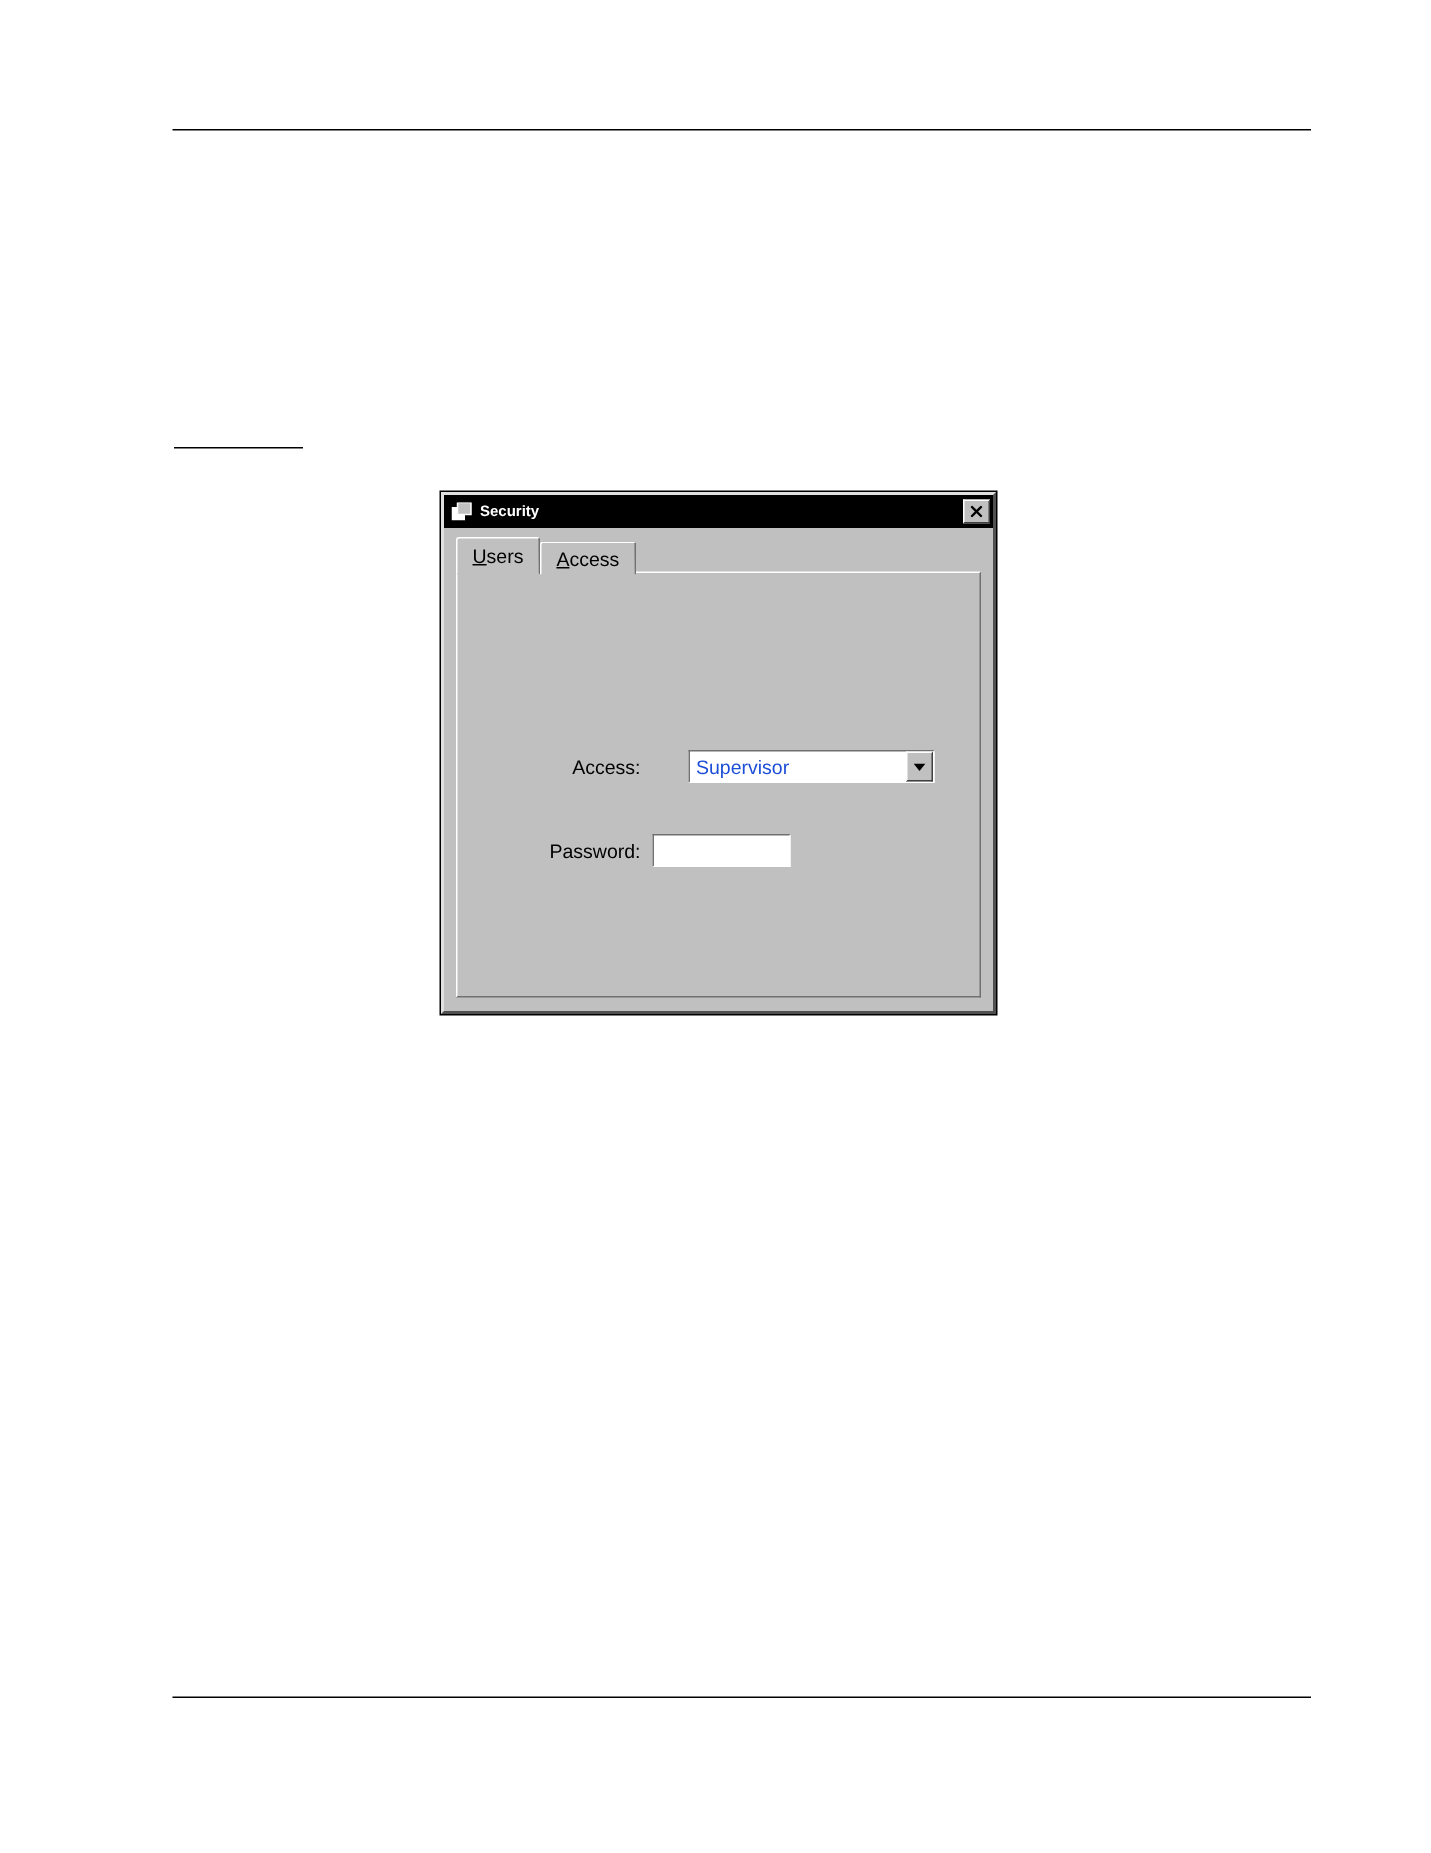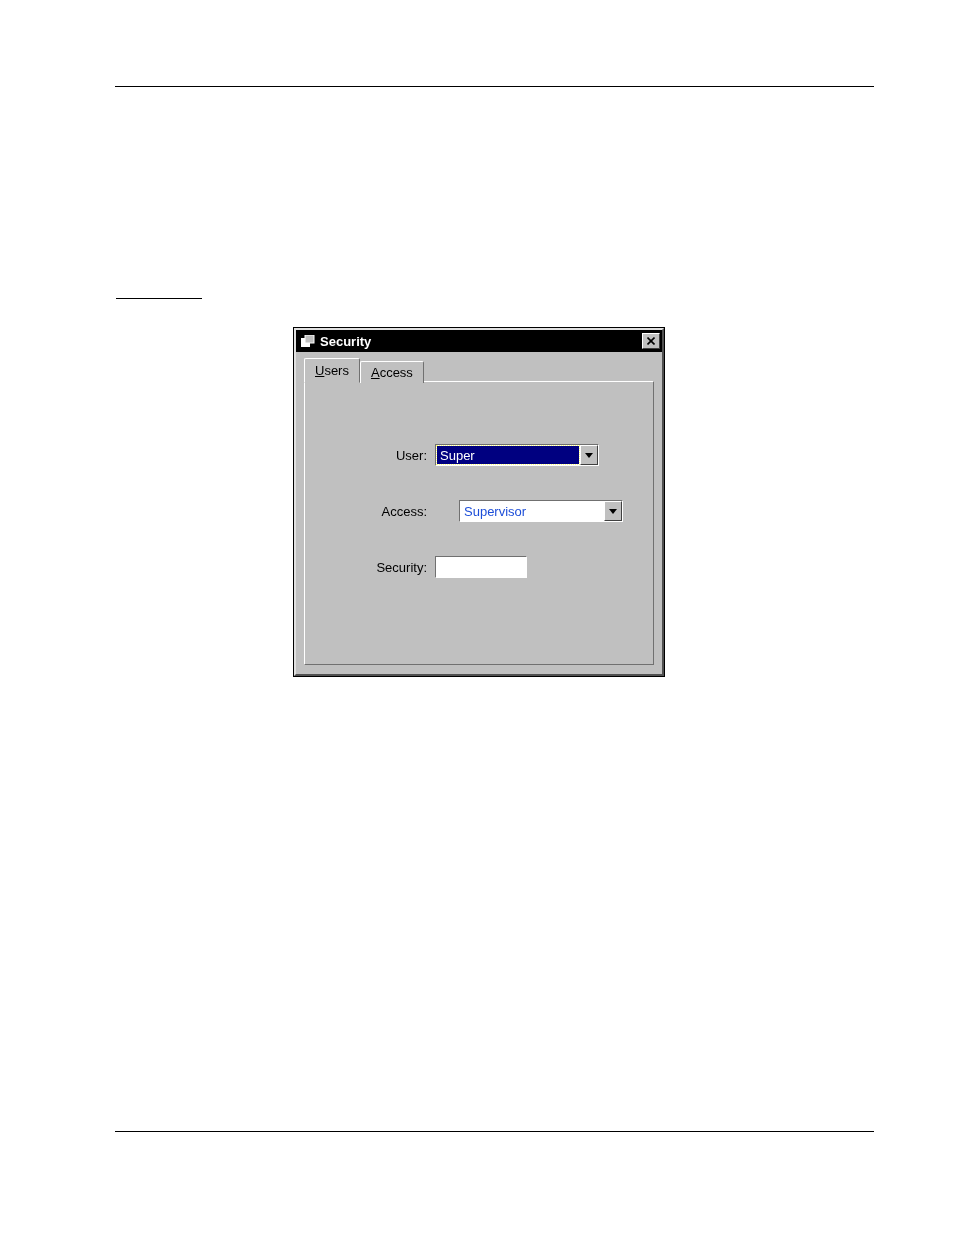--- a/index.html
+++ b/index.html
@@ -48,21 +48,21 @@
       box-shadow: 0 0 0 1px #000;
     }
     .titlebar {
       background: #000000;
       color: #ffffff;
       height: 22px;
       display: flex;
       align-items: center;
       padding: 0 2px 0 4px;
       font-weight: bold;
-      font-size: 13px;
+      font-size: 10px;
     }
     .titlebar-icon {
       width: 16px;
       height: 16px;
       margin-right: 4px;
       display: inline-flex;
       align-items: center;
       justify-content: center;
     }
     .titlebar-icon svg { display: block; }
@@ -210,46 +210,35 @@
     </span>
   </div>
 
   <div class="client-area">
     <div class="tabstrip">
       <div class="tab active"><span class="ul">U</span><span>sers</span></div>
       <div class="tab inactive"><span class="ul">A</span><span>ccess</span></div>
     </div>
     <div class="tabpanel">
 
-      <div class="form-row" style="left:50px; top:62px;">
-        <span class="form-label" style="width:72px;">User:</span>
-        <div class="combo">
-          <div class="combo-text highlight">Super</div>
-          <div class="combo-btn">
-            <svg width="8" height="5" viewBox="0 0 8 5">
-                <polygon points="0,0 8,0 4,5" fill="#000"></polygon>
-              </svg>
-          </div>
-        </div>
-      </div>
 
       <div class="form-row" style="left:50px; top:118px;gap:24px;">
         <span class="form-label" style="width:72px;">Access:</span>
         <div class="combo">
           <div class="combo-text">Supervisor</div>
           <div class="combo-btn">
             <svg width="8" height="5" viewBox="0 0 8 5">
                 <polygon points="0,0 8,0 4,5" fill="#000"></polygon>
               </svg>
           </div>
         </div>
       </div>
 
       <div class="form-row" style="left:50px; top:174px;">
-        <span class="form-label" style="width:72px;">Security:</span>
+        <span class="form-label" style="width:72px;">Password:</span>
         <div class="pwd"></div>
       </div>
 
     </div>
   </div>
 </div>
 
 <div class="hr-bottom"></div>
 
 </body></html>

